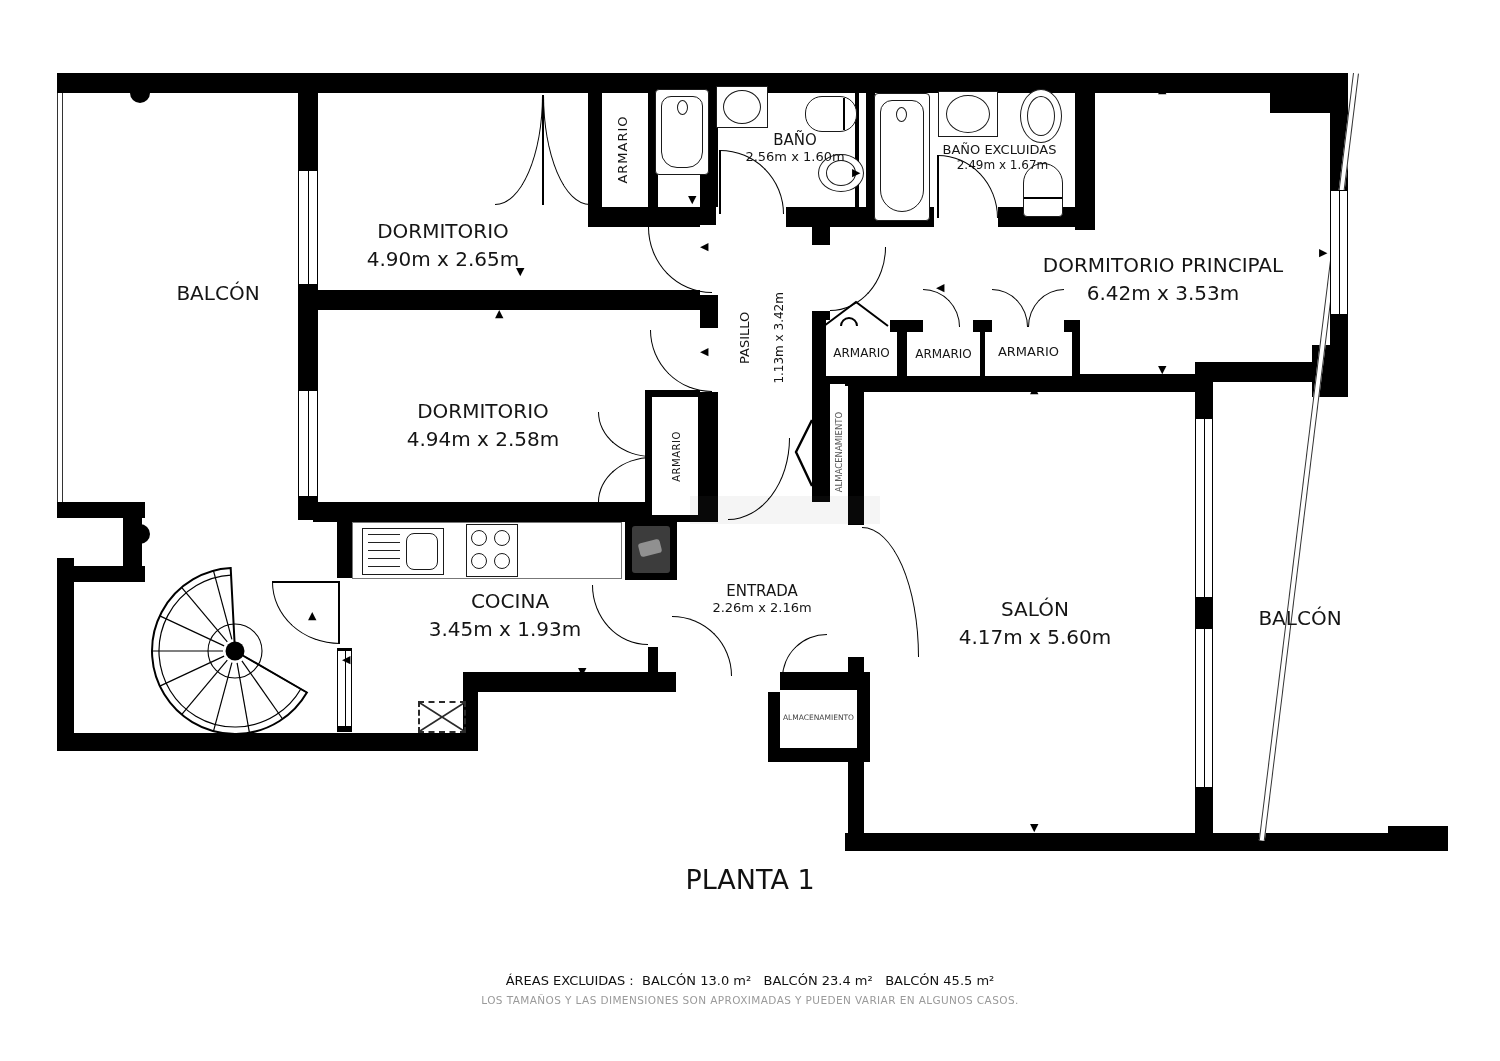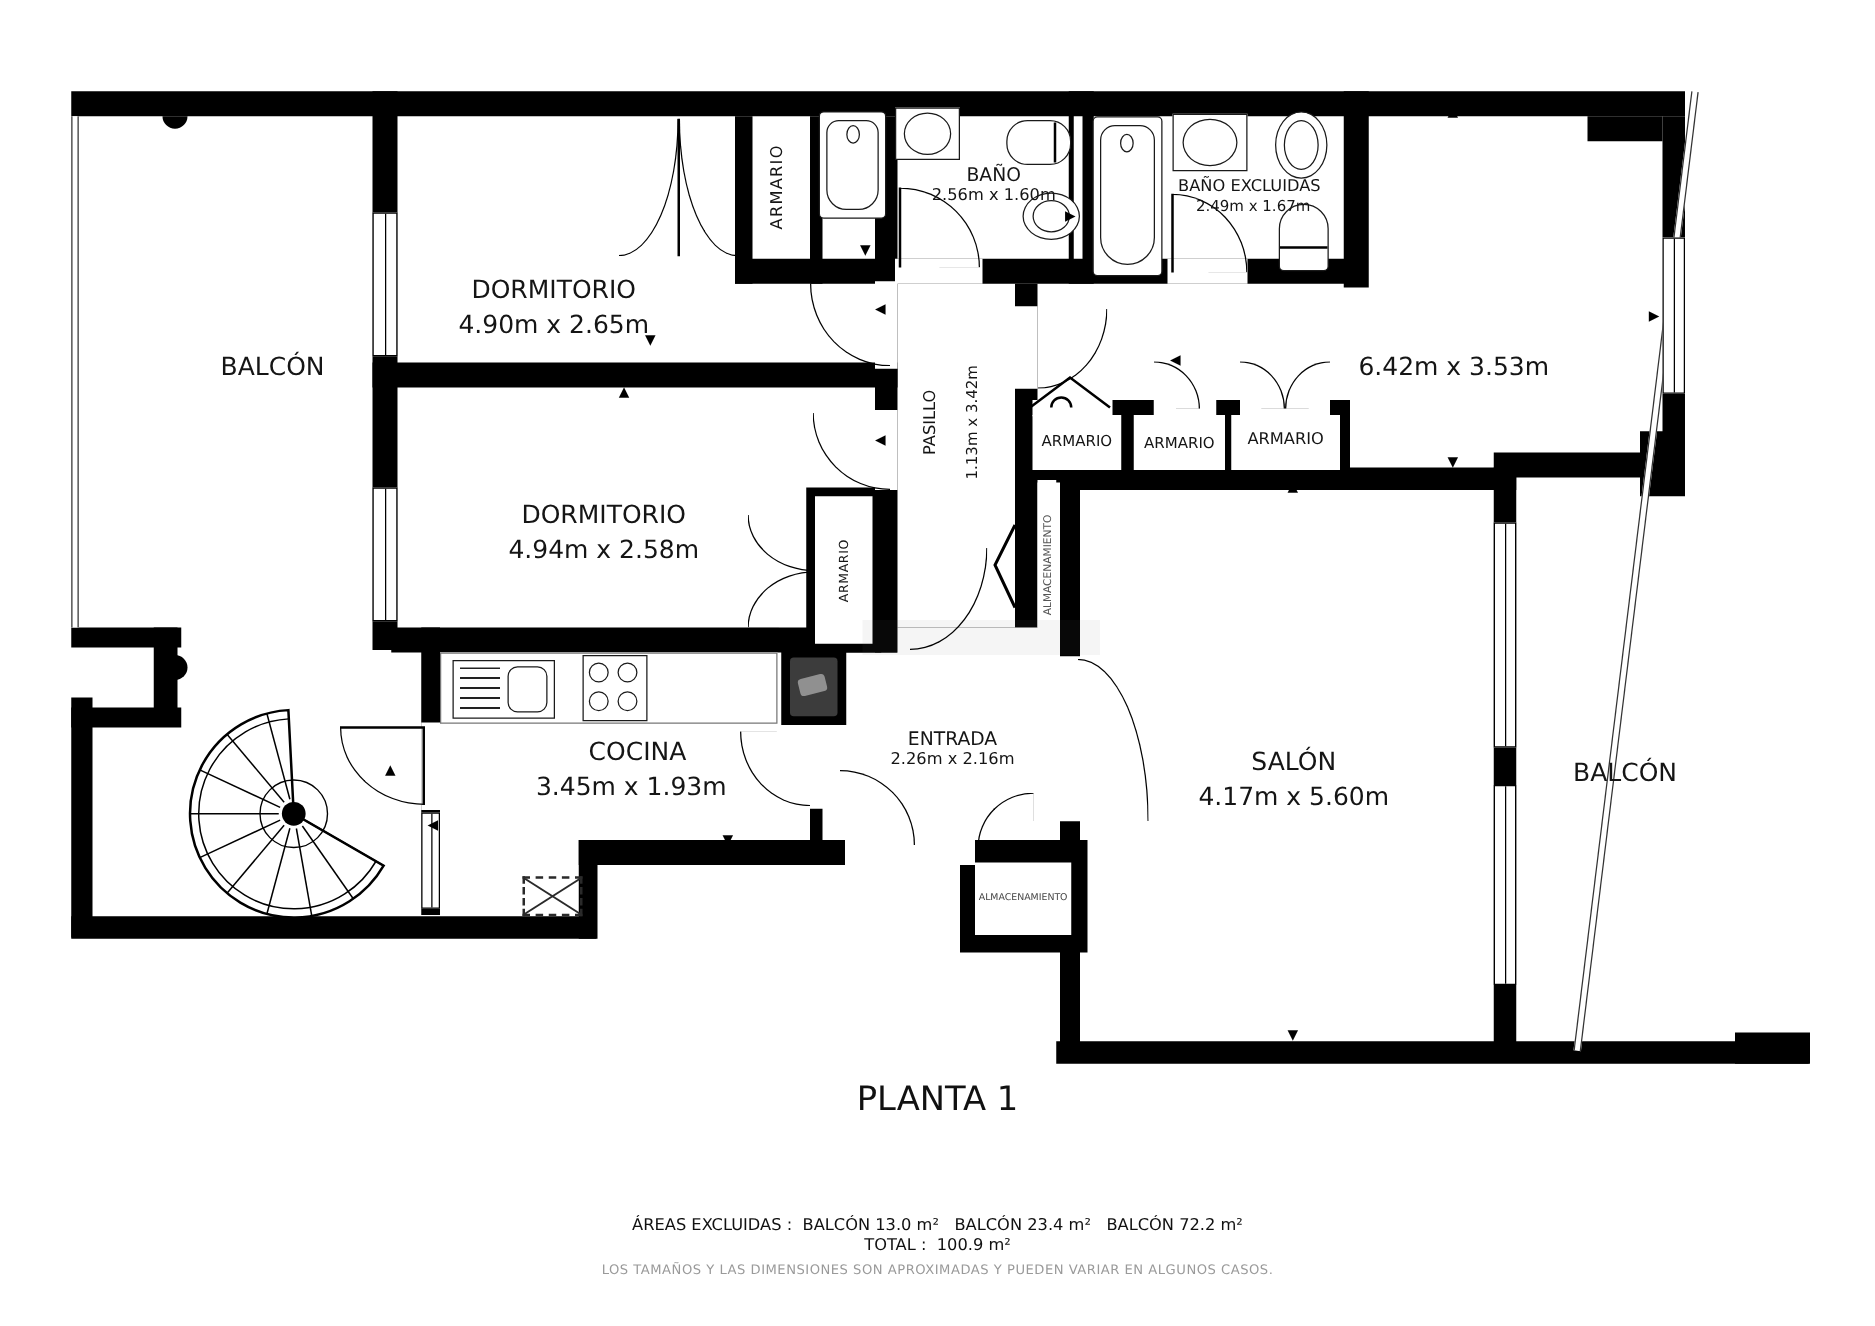--- a/index.html
+++ b/index.html
@@ -186,20 +186,21 @@
 
   <div id="labels">
     <div class="lbl big" style="left:138px;top:281px;width:160px;">BALCÓN</div>
     <div class="lbl big" style="left:343px;top:219px;width:200px;">DORMITORIO</div>
     <div class="lbl dim" style="left:343px;top:247px;width:200px;">4.90m x 2.65m</div>
     <div class="lbl v" style="left:562px;top:142px;width:120px;font-size:13px;letter-spacing:1px;">ARMARIO</div>
     <div class="lbl" style="left:735px;top:131px;width:120px;font-size:15px;">BAÑO</div>
     <div class="lbl" style="left:735px;top:149px;width:120px;font-size:13px;">2.56m x 1.60m</div>
     <div class="lbl" style="left:927px;top:142px;width:145px;font-size:13px;">BAÑO EXCLUIDAS</div>
     <div class="lbl" style="left:930px;top:158px;width:145px;font-size:12px;">2.49m x 1.67m</div>
+    <div class="lbl big" style="left:1013px;top:253px;width:300px;">DORMITORIO PRINCIPAL</div>
     <div class="lbl dim" style="left:1013px;top:281px;width:300px;">6.42m x 3.53m</div>
     <div class="lbl v" style="left:692px;top:308px;width:140px;font-size:13px;line-height:1.3;">
       <span>PASILLO</span><br>
       <span style="font-size:12px;">1.13m x 3.42m</span>
     </div>
     <div class="lbl" style="left:826px;top:346px;width:71px;font-size:12px;">ARMARIO</div>
     <div class="lbl" style="left:907px;top:347px;width:73px;font-size:12px;">ARMARIO</div>
     <div class="lbl" style="left:985px;top:344px;width:87px;font-size:13px;">ARMARIO</div>
     <div class="lbl big" style="left:383px;top:399px;width:200px;">DORMITORIO</div>
     <div class="lbl dim" style="left:383px;top:427px;width:200px;">4.94m x 2.58m</div>
@@ -211,22 +212,21 @@
     <div class="lbl big" style="left:410px;top:589px;width:200px;">COCINA</div>
     <div class="lbl dim" style="left:405px;top:617px;width:200px;">3.45m x 1.93m</div>
     <div class="lbl" style="left:692px;top:582px;width:140px;font-size:15px;">ENTRADA</div>
     <div class="lbl" style="left:692px;top:600px;width:140px;font-size:13px;">2.26m x 2.16m</div>
     <div class="lbl" style="left:780px;top:713px;width:77px;font-size:7.5px;color:#444;">ALMACENAMIENTO</div>
   </div>
 
   <div id="planta">PLANTA 1</div>
 
   <div id="footer" style="top:972px;">
-    <div>ÁREAS EXCLUIDAS :  BALCÓN 13.0 m²   BALCÓN 23.4 m²   BALCÓN 72.2 m²</div>
-    <div>TOTAL :  100.9 m²</div>
+    <div>ÁREAS EXCLUIDAS :  BALCÓN 13.0 m²   BALCÓN 23.4 m²   BALCÓN 45.5 m²</div>
     <div class="disc">LOS TAMAÑOS Y LAS DIMENSIONES SON APROXIMADAS Y PUEDEN VARIAR EN ALGUNOS CASOS.</div>
   </div>
 
   <svg width="1500" height="1061" viewBox="0 0 1500 1061">
     <g stroke="#000" fill="none">
       <path d="M235,651 L230.7,568.1 A83,83 0 1 0 306.9,692.5 Z" fill="#fff" stroke-width="2"></path>
       <path d="M231,575.1 A76,76 0 1 0 300.8,689" stroke-width="1.2"></path>
       <line x1="245.4" y1="657" x2="306.9" y2="692.5" stroke-width="1.2"></line>
       <line x1="241.9" y1="660.8" x2="282.6" y2="719" stroke-width="1.2"></line>
       <line x1="237.1" y1="662.8" x2="249.4" y2="732.7" stroke-width="1.2"></line>

